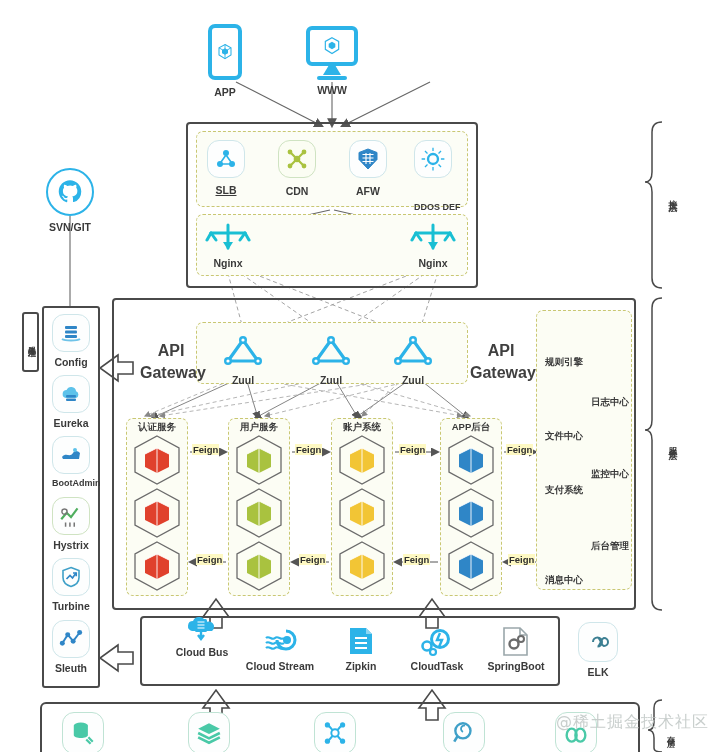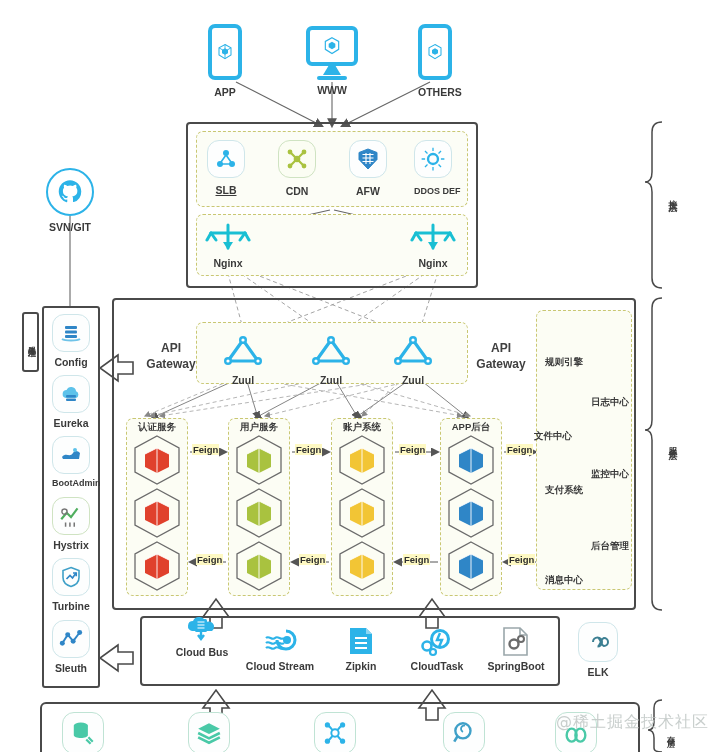--- a/index.html
+++ b/index.html
@@ -43,21 +43,21 @@
   .rail { position:absolute; border:2px solid #4a4a4a; border-radius:3px; background:#fff; }
   .vtext {
     writing-mode:vertical-rl; text-orientation:upright;
     font-size:9px; letter-spacing:2px; color:#3d3d3d; font-weight:bold;
     display:flex; align-items:center; justify-content:center;
   }
 
   .cap { font-size:10.5px; }
   .cap-sm { font-size:9px; }
   .cap-cn { font-size:9.5px; font-weight:bold; color:#3a3a3a; }
-  .gw-label { font-size:12px; font-weight:bold; color:#404040; line-height:1.35; text-align:center; }
+  .gw-label { font-size:16px; font-weight:bold; color:#404040; line-height:1.35; text-align:center; }
   .feign { font-size:9.5px; font-weight:bold; color:#2f2f2f; background:#fef9c3; padding:0 1px; }
 
   .watermark {
     position:absolute; font-size:16px; color:#bfc6c4; opacity:.85;
     font-family:"DejaVu Sans",sans-serif; white-space:nowrap; letter-spacing:1px;
   }
 </style>
 </head>
 <body>
 
@@ -143,29 +143,20 @@
       <svg width="20" height="20" viewBox="0 0 24 24">
           <path d="M12 2 20 6.5 20 16 12 21 4 16 4 6.5Z" fill="none" stroke="#2cb3e8" stroke-width="1.4"></path>
           <path d="M12 7 16 9.2 16 13.5 12 15.8 8 13.5 8 9.2Z" fill="#2cb3e8"></path>
         </svg>
     </div>
     <div class="mon-stand"></div>
     <div class="mon-base"></div>
     <div class="lbl cap" style="margin-top:4px;">WWW</div>
   </div>
 
-  <div class="node" style="left:418px; top:24px;">
-    <div class="phone">
-      <svg width="18" height="18" viewBox="0 0 24 24">
-          <path d="M12 2 20 6.5 20 16 12 21 4 16 4 6.5Z" fill="none" stroke="#2cb3e8" stroke-width="1.4"></path>
-          <path d="M12 7 16 9.2 16 13.5 12 15.8 8 13.5 8 9.2Z" fill="#2cb3e8"></path>
-        </svg>
-    </div>
-    <div class="lbl cap" style="margin-top:6px;">OTHERS</div>
-  </div>
 
   <div class="hardbox" style="left:186px; top:122px; width:292px; height:166px;"></div>
   <div class="dashbox" style="left:196px; top:131px; width:272px; height:76px;"></div>
   <div class="dashbox" style="left:196px; top:214px; width:272px; height:62px;"></div>
 
   <div class="node" style="left:207px; top:140px;">
     <div class="tile" style="width:38px;height:38px;">
       <svg width="24" height="24" viewBox="0 0 24 24">
           <circle cx="12" cy="6" r="3" fill="#2cb3e8"></circle>
           <circle cx="6" cy="17" r="3" fill="#2cb3e8"></circle>
@@ -204,21 +195,21 @@
 
   <div class="node" style="left:414px; top:140px;">
     <div class="tile" style="width:38px;height:38px;">
       <svg width="26" height="26" viewBox="0 0 24 24">
           <circle cx="12" cy="12" r="4.6" fill="none" stroke="#2cb3e8" stroke-width="2.2"></circle>
           <g stroke="#2cb3e8" stroke-width="1.2">
             <path d="M12 1.5v3.2M12 19.3v3.2M1.5 12h3.2M19.3 12h3.2M4.6 4.6 6.9 6.9M17.1 17.1l2.3 2.3M19.4 4.6 17.1 6.9M6.9 17.1 4.6 19.4"></path>
           </g>
         </svg>
     </div>
-    <div class="lbl cap-sm" style="margin-top:8px;">DDOS DEF</div>
+    <div class="lbl cap-sm" style="margin-top:24px;">DDOS DEF</div>
   </div>
 
   <div class="node" style="left:205px; top:222px;">
     <svg width="46" height="30" viewBox="0 0 46 30">
       <g stroke="#19bfd3" stroke-width="3" fill="none" stroke-linecap="round">
         <path d="M23 3 V26"></path>
           <path d="M23 11 L6 11"></path>
           <path d="M23 11 L40 11"></path>
         <path d="M6 11 L2 18"></path>
           <path d="M6 11 L11 18"></path>
@@ -542,21 +533,21 @@
   <div class="feign" style="position:absolute; left:399px; top:444px;">Feign</div>
   <div class="feign" style="position:absolute; left:506px; top:444px;">Feign</div>
   <div class="feign" style="position:absolute; left:196px; top:554px;">Feign</div>
   <div class="feign" style="position:absolute; left:299px; top:554px;">Feign</div>
   <div class="feign" style="position:absolute; left:403px; top:554px;">Feign</div>
   <div class="feign" style="position:absolute; left:508px; top:554px;">Feign</div>
 
   <div class="dashbox svc" style="left:536px; top:310px; width:96px; height:280px;"></div>
 
   <div class="cap-cn" style="position:absolute; left:534px; top:356px; width:60px; text-align:center;">规则引擎</div>
-  <div class="cap-cn" style="position:absolute; left:534px; top:430px; width:60px; text-align:left;">文件中心</div>
+  <div class="cap-cn" style="position:absolute; left:534px; top:430px; width:60px; text-align:center;">文件中心</div>
   <div class="cap-cn" style="position:absolute; left:534px; top:484px; width:60px; text-align:center;">支付系统</div>
   <div class="cap-cn" style="position:absolute; left:534px; top:574px; width:60px; text-align:center;">消息中心</div>
 
   <div class="cap-cn" style="position:absolute; left:580px; top:396px; width:60px; text-align:center;">日志中心</div>
   <div class="cap-cn" style="position:absolute; left:580px; top:468px; width:60px; text-align:center;">监控中心</div>
   <div class="cap-cn" style="position:absolute; left:580px; top:540px; width:60px; text-align:center;">后台管理</div>
 
   <div class="vtext" style="position:absolute; left:666px; top:424px; height:38px;">服务层</div>
 
   <div class="hardbox" style="left:140px; top:616px; width:420px; height:70px;"></div>

